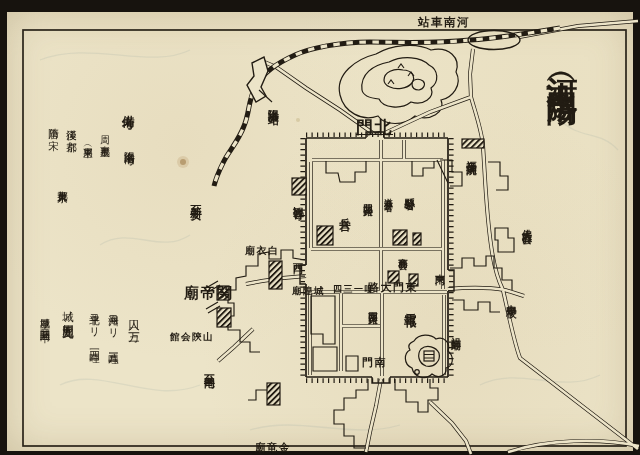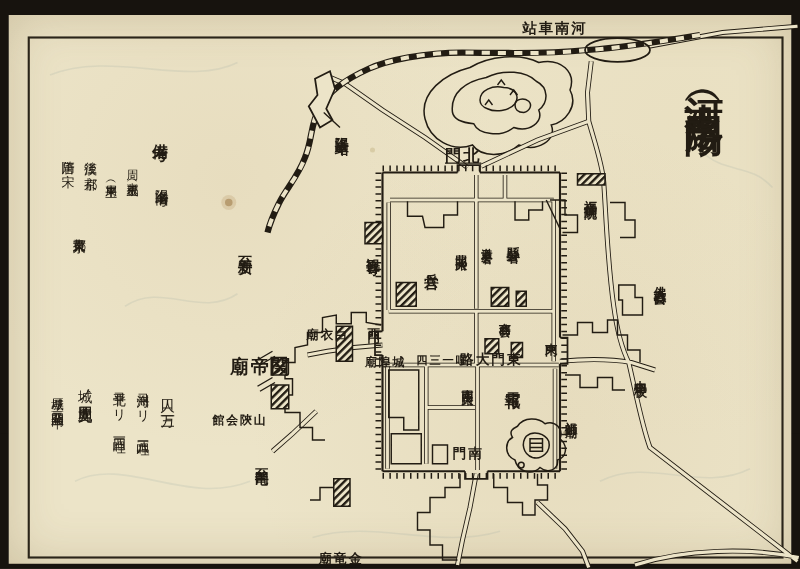--- a/index.html
+++ b/index.html
@@ -146,38 +146,38 @@
   </svg>
 
   <div class="lbl v title">河南（洛陽）</div>
 
   <div id="labels">
       <div class="lbl h" style="left: 418px; top: 16px; font-size: 11.5px;">站車南河</div>
       <div class="lbl v" style="left: 267px; top: 100px; font-size: 11px;">洛陽車站</div>
       <div class="lbl v" style="left: 190px; top: 195px; font-size: 11.5px;">至新安</div>
       <div class="lbl v" style="left: 292px; top: 197px; font-size: 11px;">観音寺</div>
       <div class="lbl v" style="left: 466px; top: 151px; font-size: 10.5px;">福音病院</div>
-      <div class="lbl h" style="left: 356px; top: 119px; font-size: 13px; text-decoration: underline;">門北</div>
+      <div class="lbl h" style="left: 356px; top: 119px; font-size: 17px; text-decoration: underline;">門北</div>
       <div class="lbl v" style="left: 292px; top: 255px; font-size: 10px;">西門</div>
       <div class="lbl v" style="left: 434px; top: 266px; font-size: 10px;">東門</div>
       <div class="lbl h" style="left: 362px; top: 357px; font-size: 11px;">門南</div>
       <div class="lbl v" style="left: 363px; top: 195px; font-size: 9.5px;">北門大路</div>
       <div class="lbl h" style="left: 333px; top: 285px; font-size: 9px;">四三一哩</div>
       <div class="lbl h" style="left: 368px; top: 282px; font-size: 11px;">路大門東</div>
       <div class="lbl v" style="left: 368px; top: 303px; font-size: 9.5px;">南門大路</div>
       <div class="lbl v" style="left: 339px; top: 209px; font-size: 11.5px;">兵営</div>
       <div class="lbl v" style="left: 383px; top: 191px; font-size: 9px;">道尹公署</div>
       <div class="lbl v" style="left: 404px; top: 189px; font-size: 10.5px;">縣公署</div>
       <div class="lbl v" style="left: 398px; top: 250px; font-size: 9.5px;">商務会</div>
       <div class="lbl v" style="left: 404px; top: 303px; font-size: 12.5px;">電報</div>
       <div class="lbl v" style="left: 450px; top: 329px; font-size: 10px;">祖師廟</div>
       <div class="lbl v" style="left: 521px; top: 221px; font-size: 10px;">佛人教会口</div>
       <div class="lbl v" style="left: 506px; top: 296px; font-size: 10.5px;">中學校</div>
       <div class="lbl h" style="left: 292px; top: 286px; font-size: 9.5px;">廟隍城</div>
-      <div class="lbl h" style="left: 245px; top: 264px; font-size: 10px;">廟衣白</div>
+      <div class="lbl h" style="left: 245px; top: 246px; font-size: 10px;">廟衣白</div>
       <div class="lbl h" style="left: 184px; top: 286px; font-size: 15px;">廟帝関</div>
       <div class="lbl h" style="left: 170px; top: 312px; font-size: 9.5px; margin-top: 20px;">館会陝山</div>
       <div class="lbl v" style="left: 203px; top: 366px; font-size: 11px;">至竜門</div>
       <div class="lbl h" style="left: 255px; top: 406px; font-size: 10.5px; margin-top: 36px;">廟竜金</div>
       <div class="lbl v" style="left: 122px; top: 105px; font-size: 12.5px;">備考</div>
       <div class="lbl v note" style="left: 123px; top: 143px; font-size: 11px;">洛陽旧名考</div>
       <div class="lbl v note" style="left: 100px; top: 128px; font-size: 9.5px;">周　東都（成王）</div>
       <div class="lbl v note" style="left: 83px; top: 140px; font-size: 9.5px;">東周（平王）</div>
       <div class="lbl v note" style="left: 66px; top: 121px; font-size: 10.5px;">後漢　京都</div>
       <div class="lbl v note" style="left: 48px; top: 120px; font-size: 10.5px;">隋唐　宋</div>

